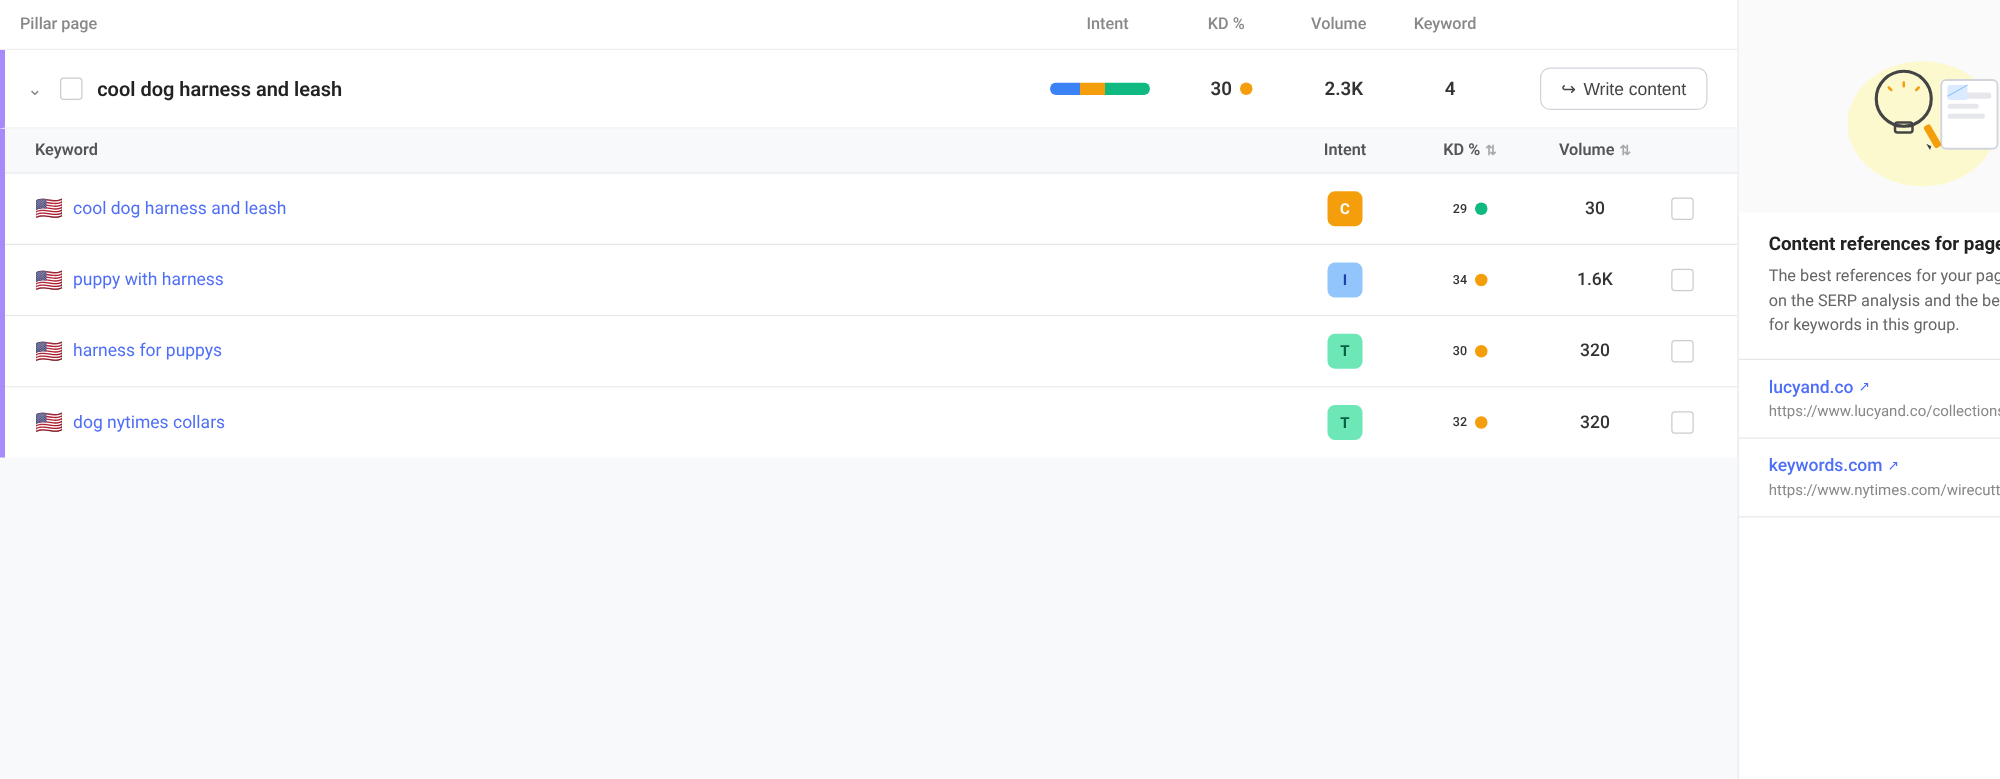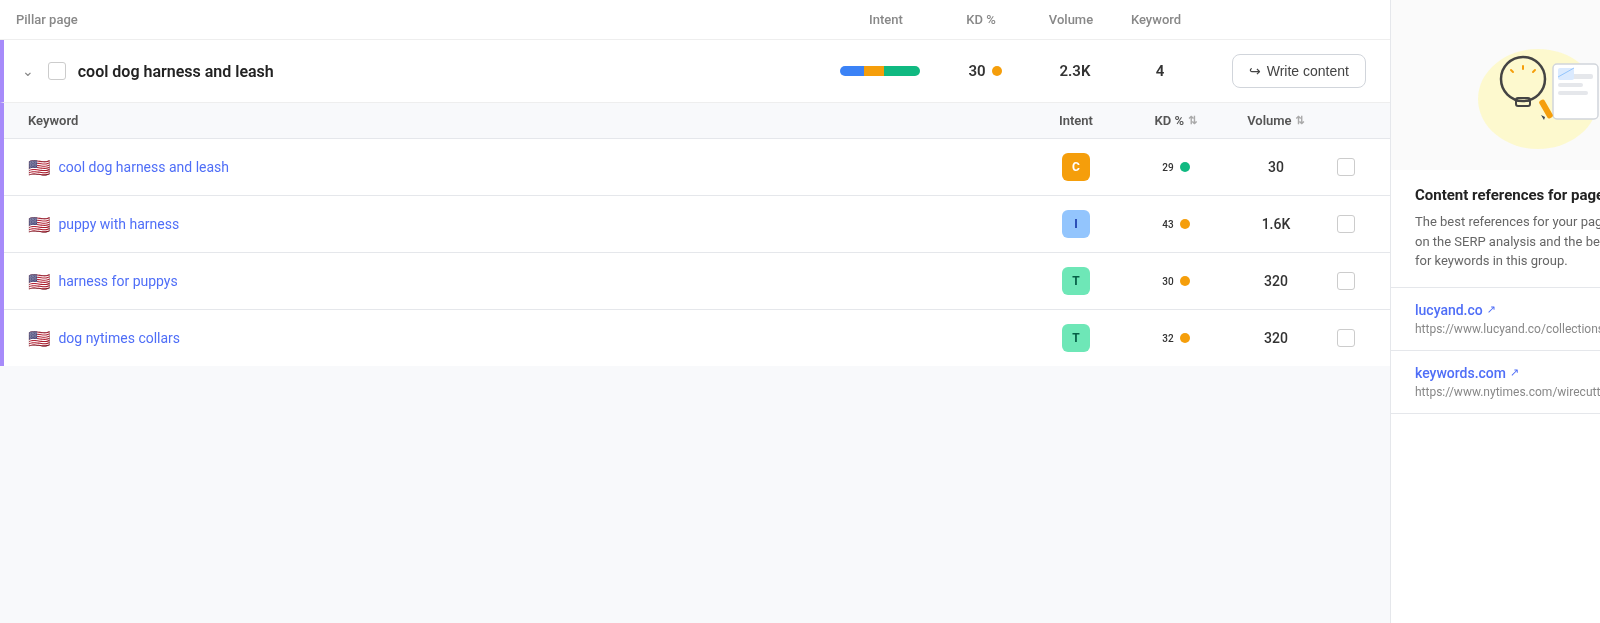--- a/index.html
+++ b/index.html
@@ -499,21 +499,21 @@
     </div>
           <div class="keyword-row">
       <div class="kw-name">
         <span class="kw-flag">🇺🇸</span>
         <a class="kw-link" href="#">puppy with harness</a>
       </div>
       <div class="kw-intent">
         <span class="intent-badge badge-i">I</span>
       </div>
       <div class="kw-kd">
-        <span>43</span>
+        <span>34</span>
         <span class="dot-yellow"></span>
       </div>
       <div class="kw-volume">1.6K</div>
       <div class="kw-action">
         <div class="square-icon"></div>
       </div>
     </div>
           <div class="keyword-row">
       <div class="kw-name">
         <span class="kw-flag">🇺🇸</span>

